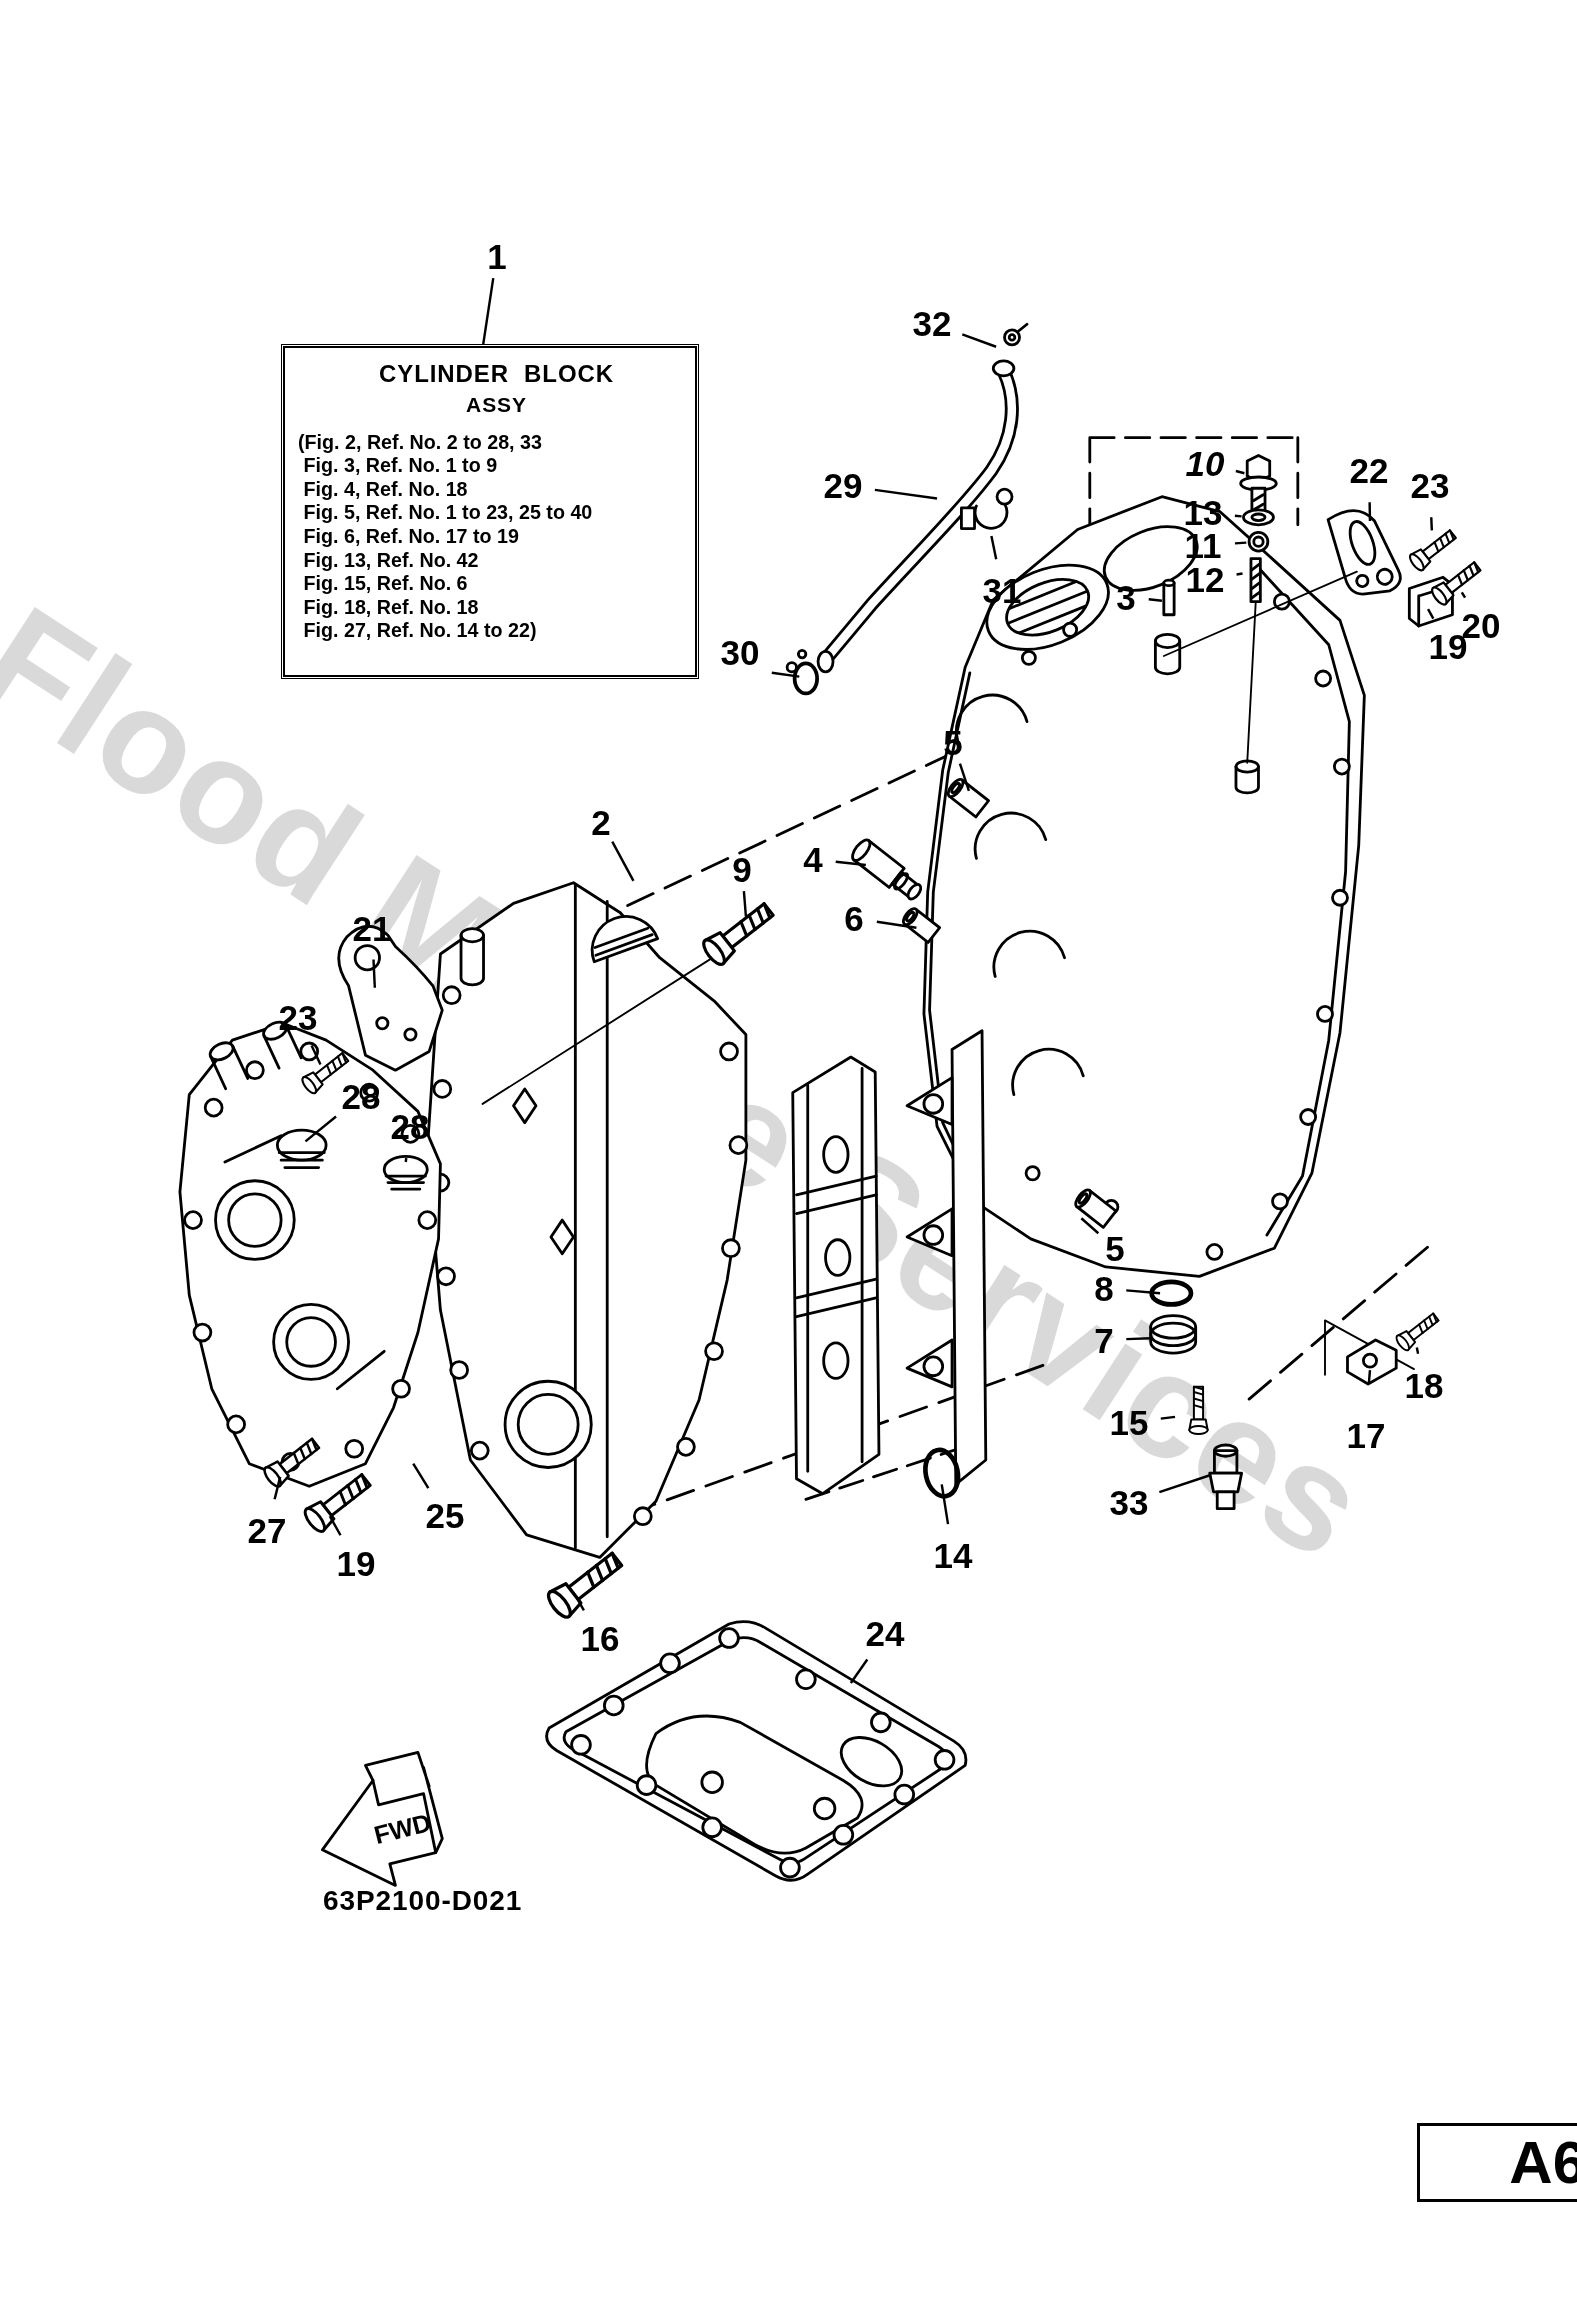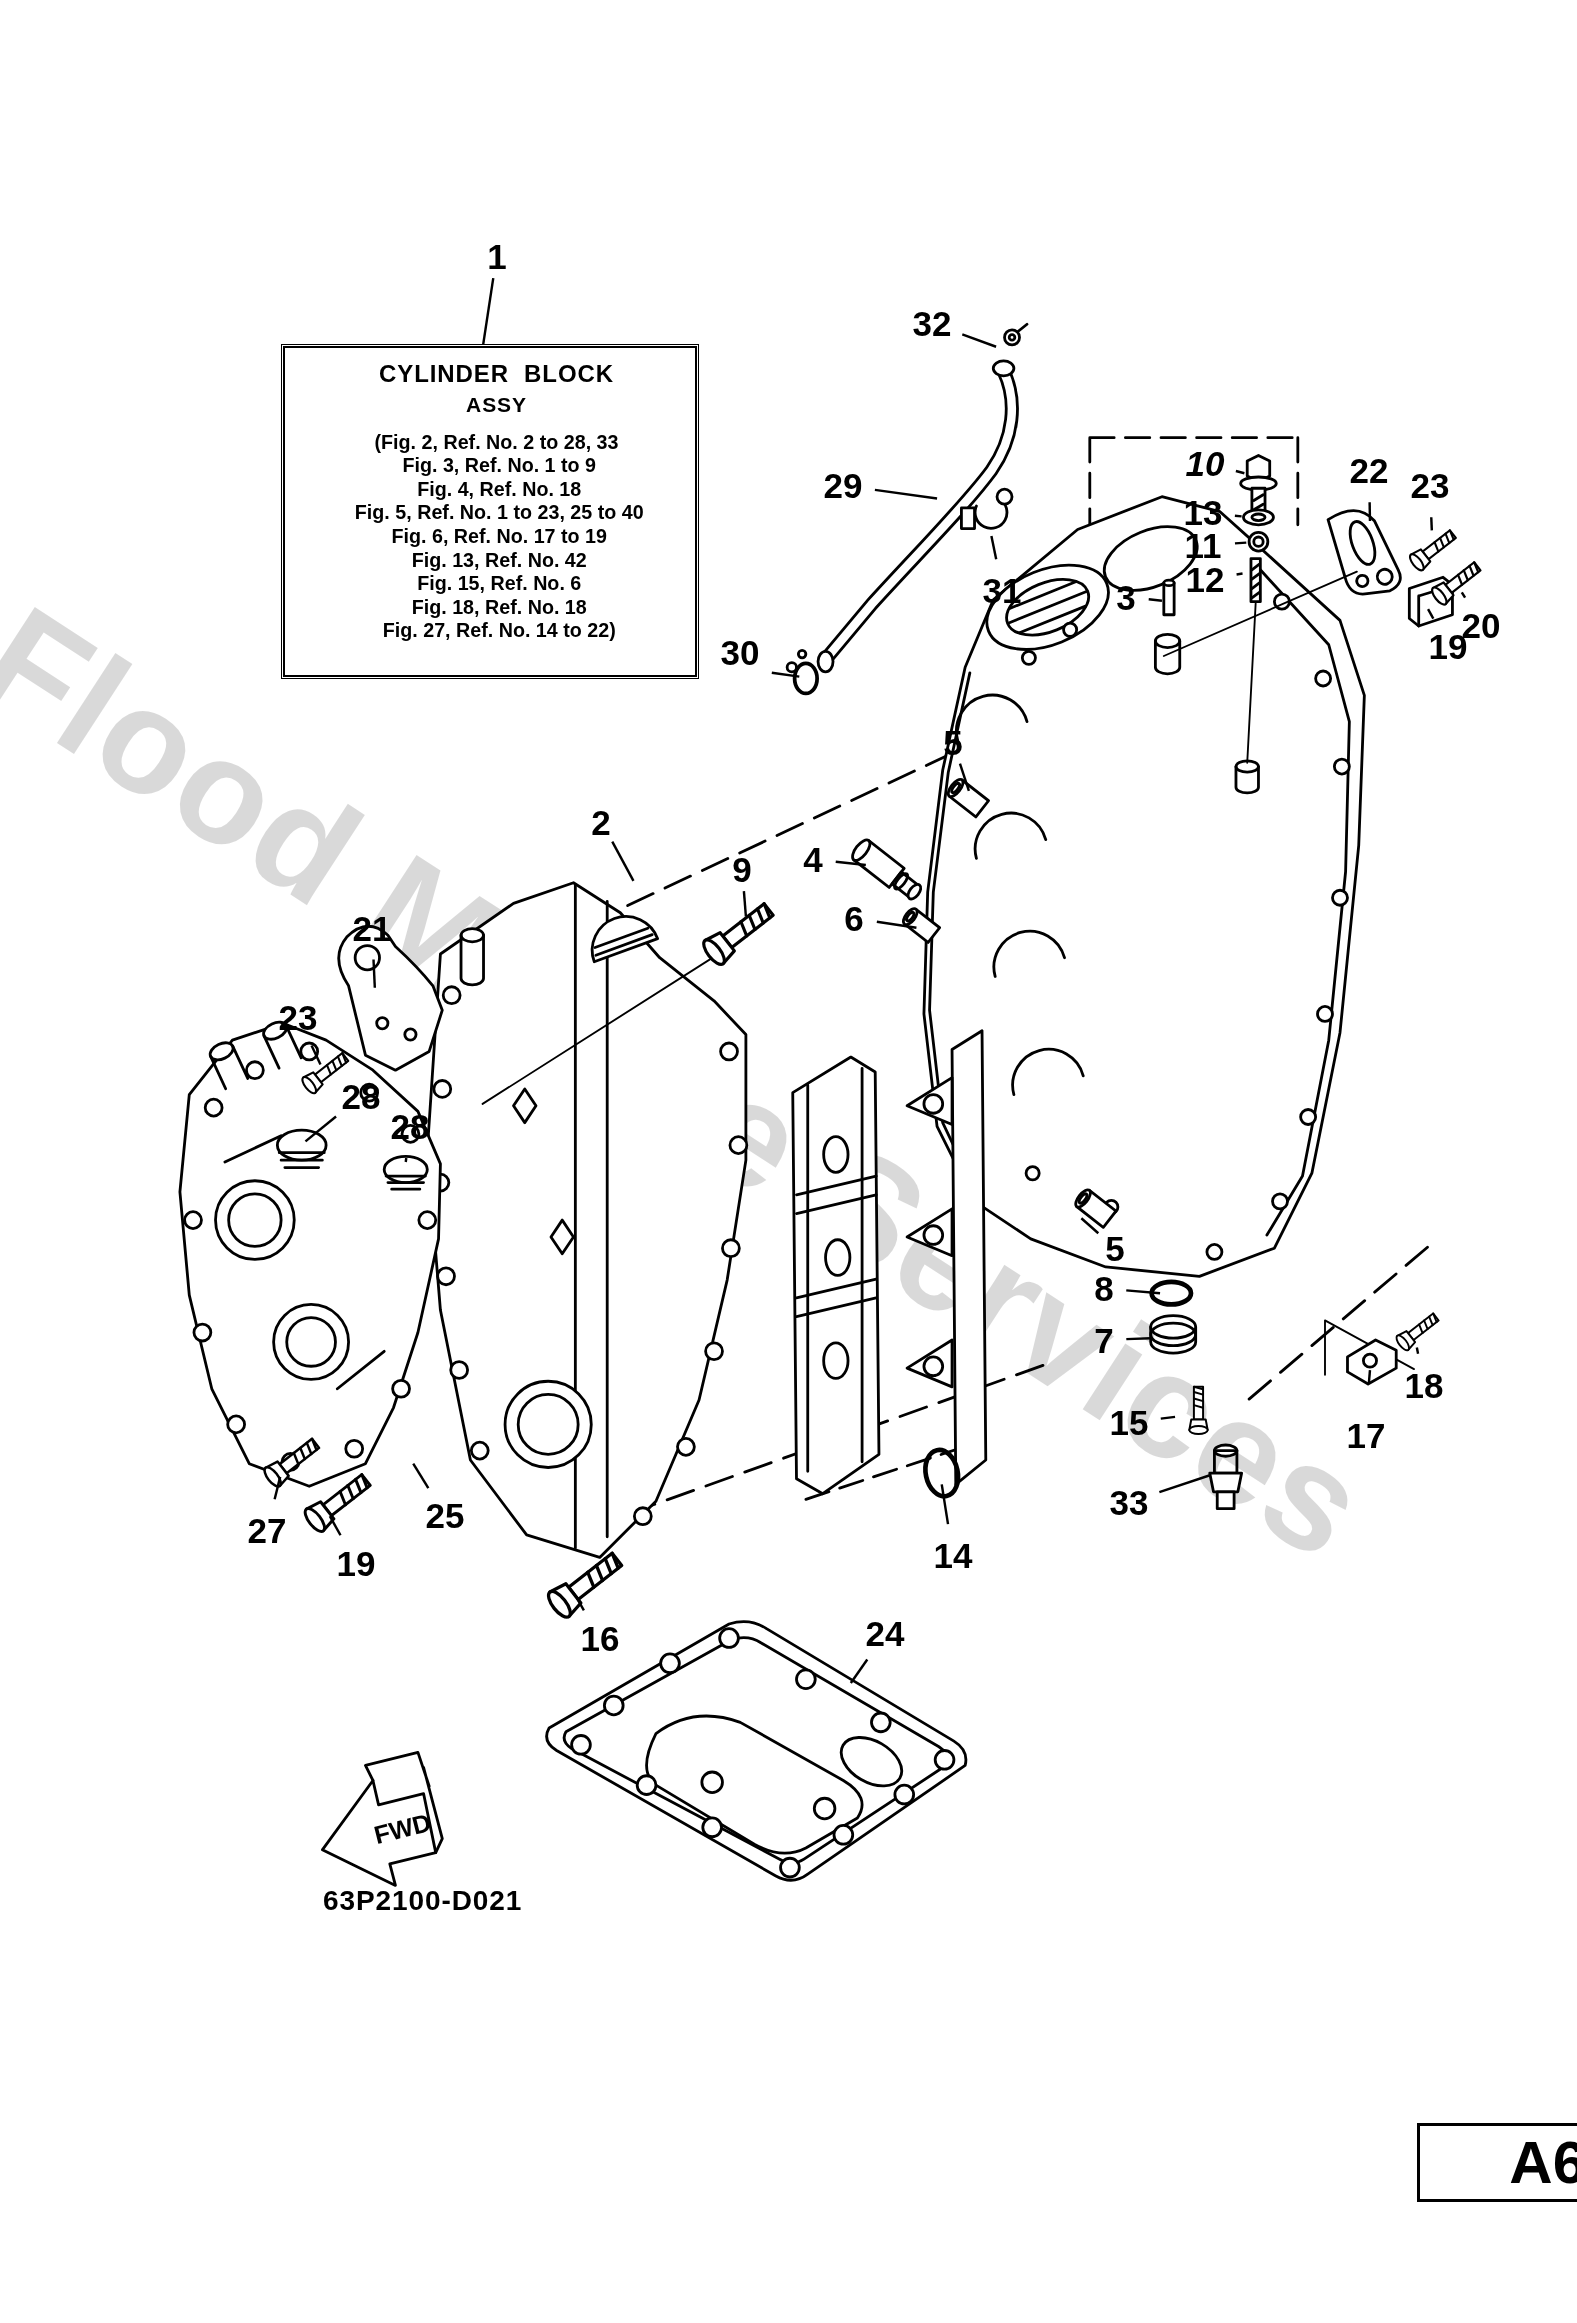--- a/index.html
+++ b/index.html
@@ -8,21 +8,21 @@
   .watermark{position:absolute;left:45px;top:573px;font-size:148px;font-weight:bold;
         white-space:nowrap;transform:rotate(33deg);transform-origin:0 0;z-index:1;
         letter-spacing:1.9px;user-select:none;}
   #drawing{position:absolute;left:0;top:0;z-index:2;}
   .ref-box{position:absolute;left:281px;top:344px;width:418px;height:335px;border:1.9px solid #000;
         padding:1px;box-sizing:border-box;background:#fff;z-index:3;}
   .ref-box-inner{border:2.8px solid #000;width:100%;height:100%;box-sizing:border-box;
         padding:11.2px 0 0 13px;}
   .ref-title{text-align:center;font-weight:bold;font-size:24px;letter-spacing:0.9px;white-space:pre;line-height:30px;}
   .ref-subtitle{text-align:center;font-weight:bold;font-size:21px;letter-spacing:0.9px;line-height:32px;}
-  .ref-lines{margin-top:9.4px;font-weight:bold;font-size:19.7px;line-height:23.6px;white-space:pre;text-align:center;}
+  .ref-lines{margin-top:9.4px;font-weight:bold;font-size:19.7px;line-height:23.6px;white-space:pre;}
   .callout{position:absolute;transform:translate(-50%,-50%);font-weight:bold;font-size:35px;
         z-index:4;line-height:1;}
   .part-code{position:absolute;left:279px;top:1885px;font-weight:bold;font-size:28px;
         letter-spacing:0.9px;z-index:3;margin-left:44px;}
   .page-label{position:absolute;left:1417px;top:2123px;width:187px;height:79px;border:3.7px solid #000;
         box-sizing:border-box;background:#fff;z-index:5;display:flex;align-items:center;
         justify-content:flex-end;padding-right:15px;font-weight:bold;font-size:60px;}
 </style>
 </head>
 <body>

